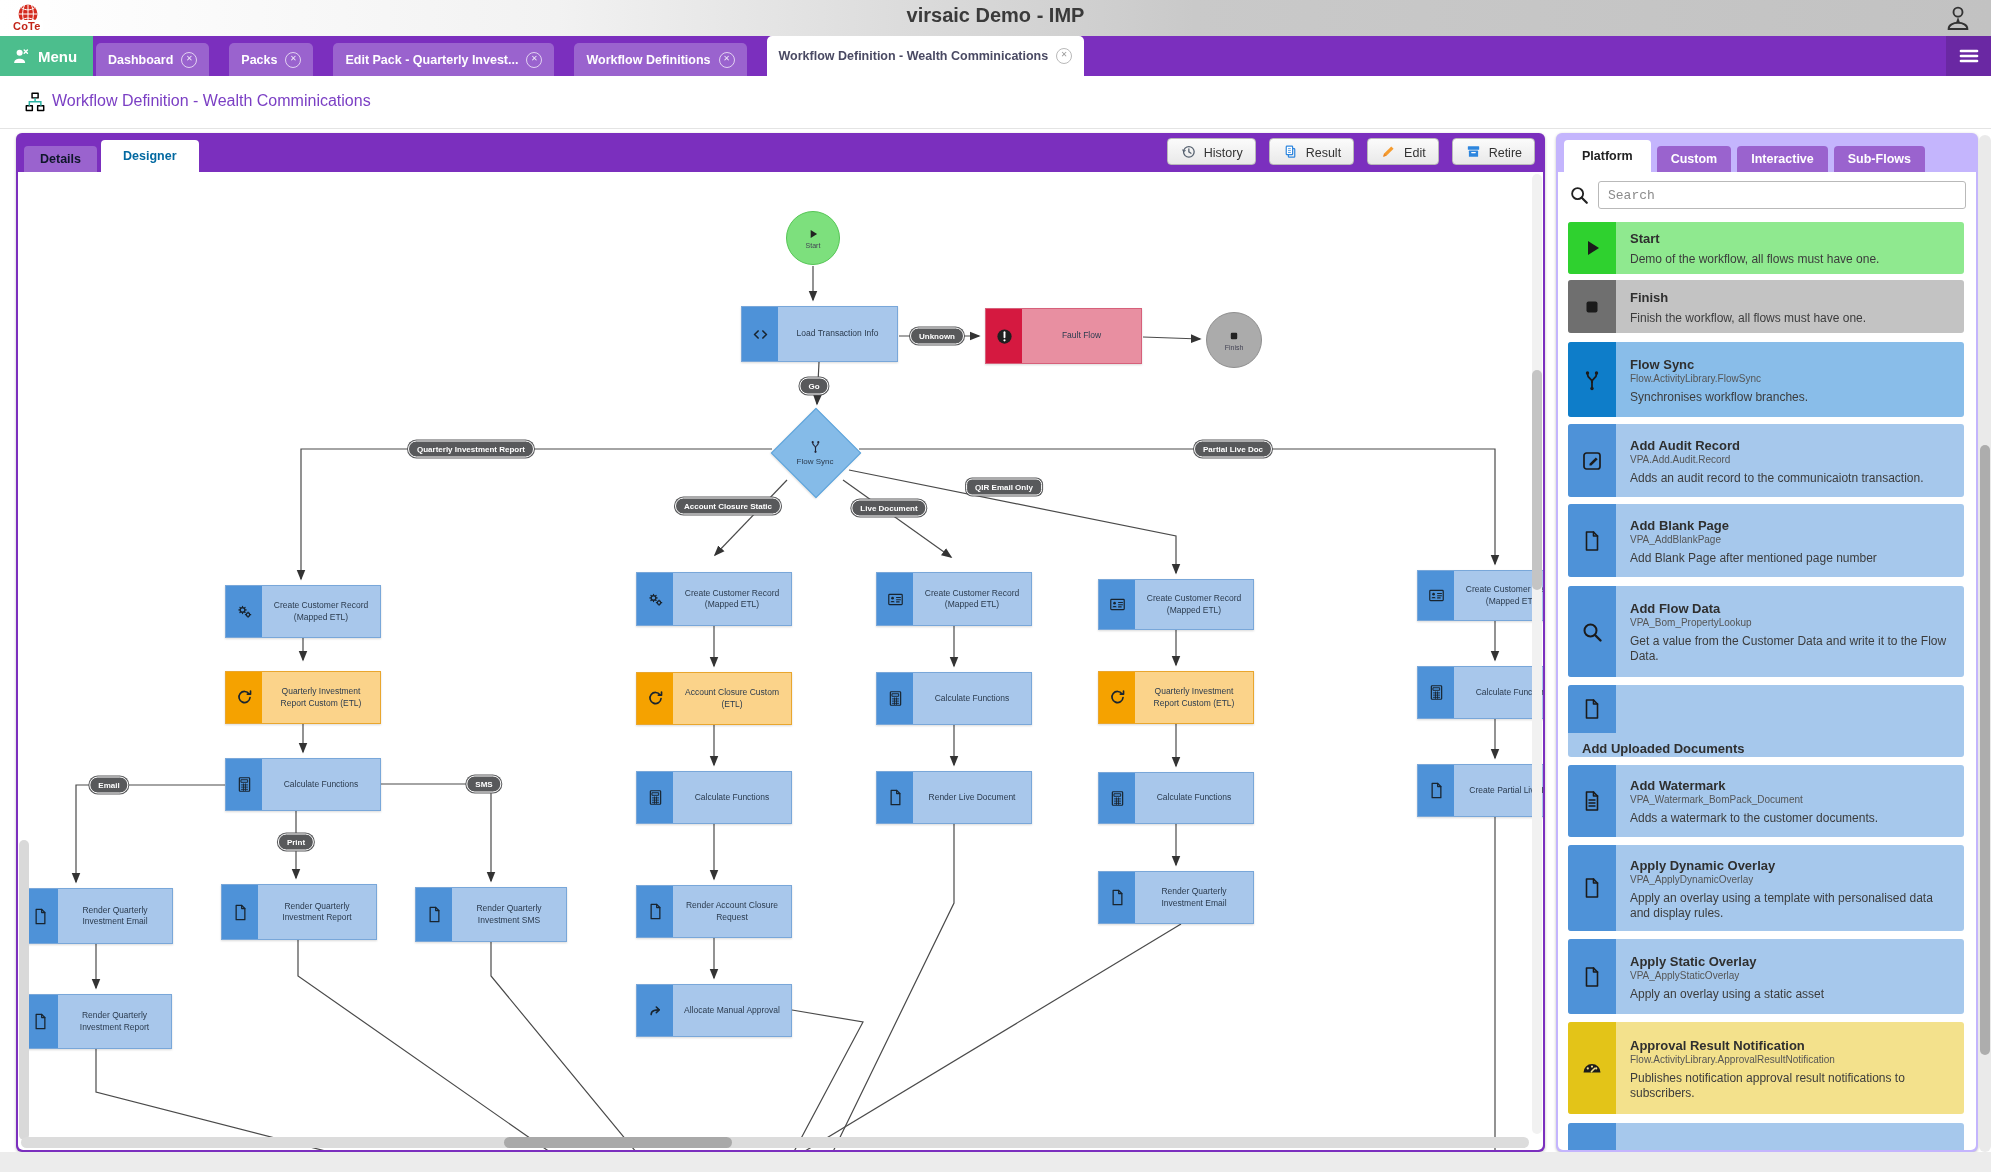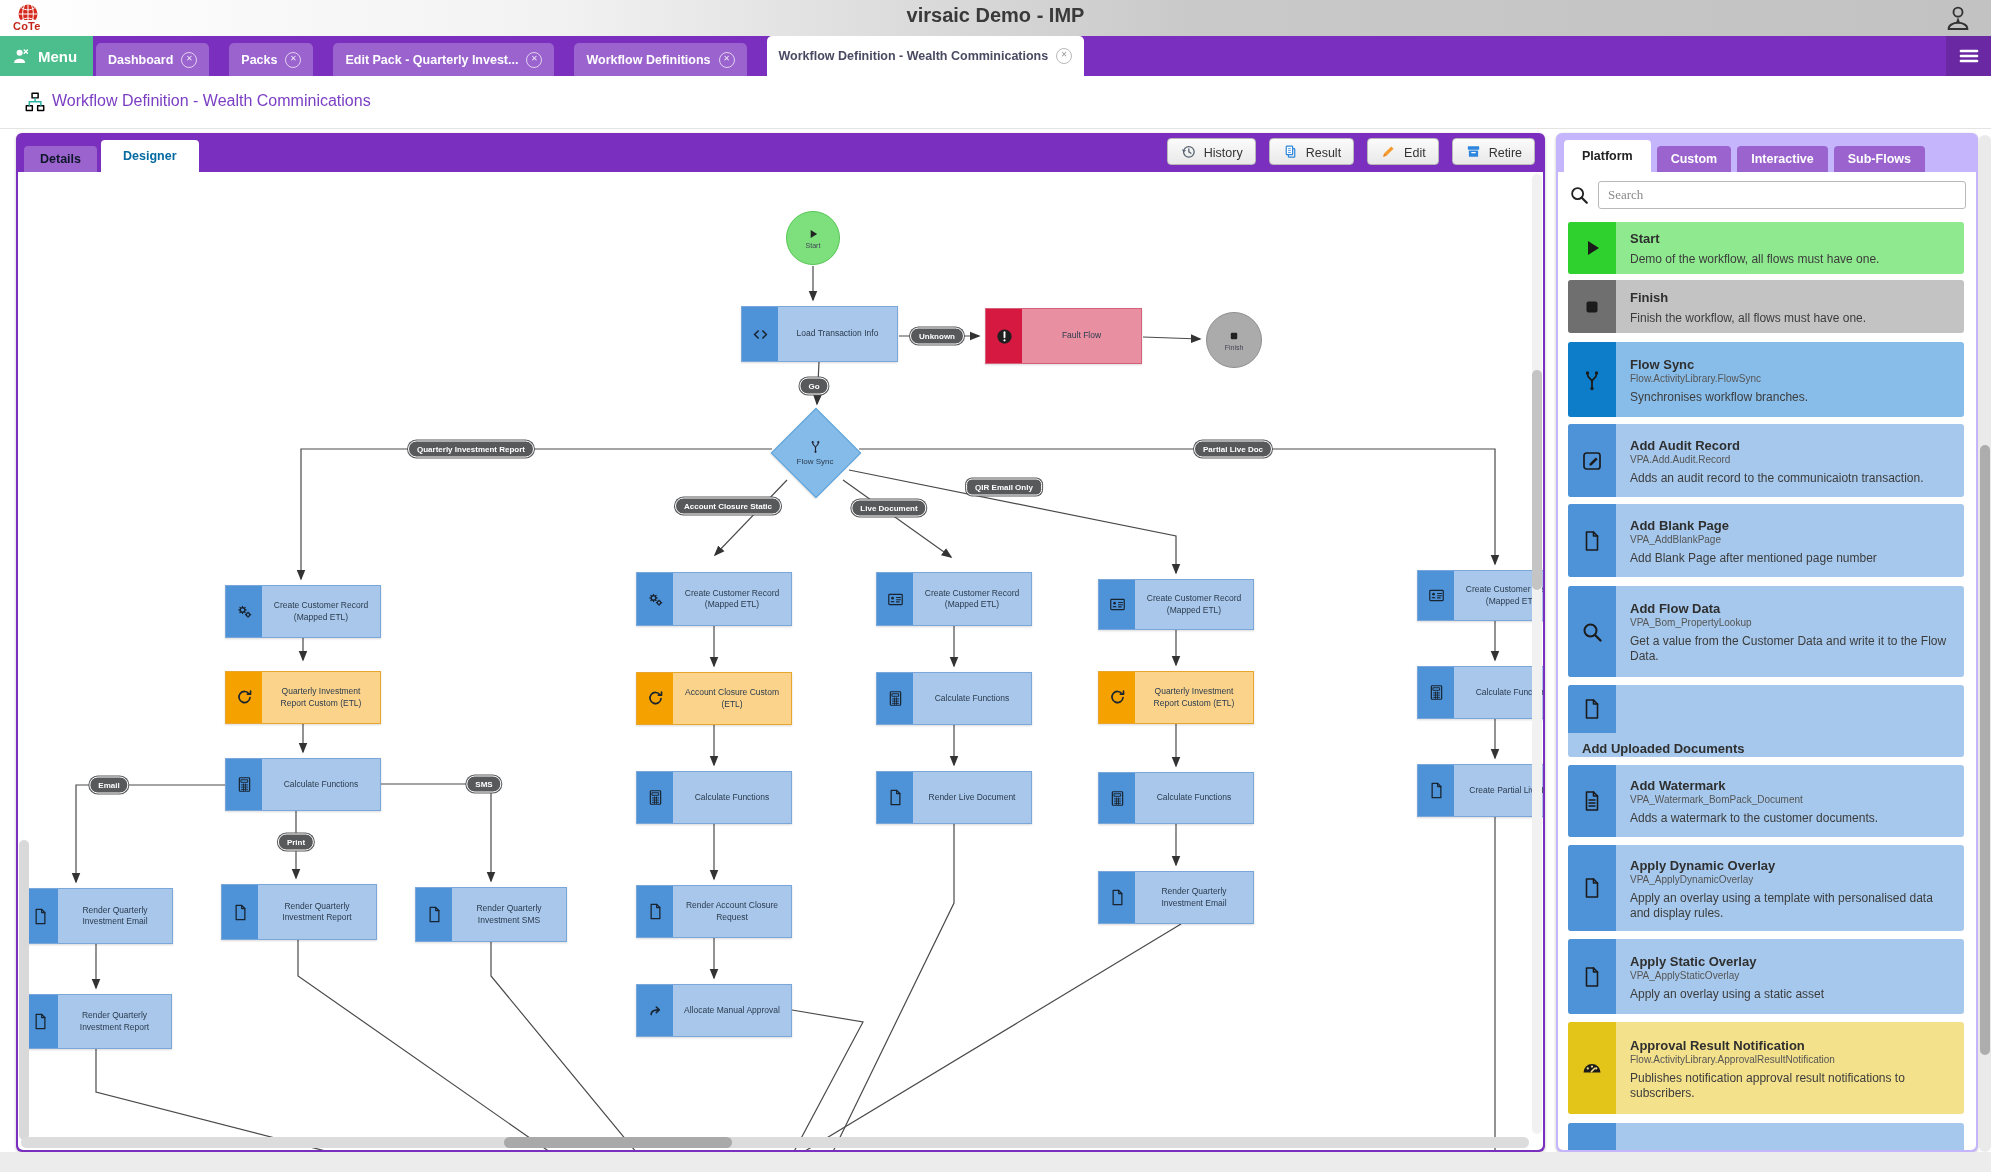--- a/index.html
+++ b/index.html
@@ -86,21 +86,21 @@
   #sidebar{position:absolute;left:1556px;top:133px;width:422px;height:1019px;background:#c4b5fd;border-radius:6px;
            box-shadow:0 1px 3px rgba(0,0,0,.25)}
   #sidebar-tabs{position:absolute;left:8px;bottom:auto;top:0;height:39px;display:flex;align-items:flex-end;gap:6px;width:100%}
   .stab{background:#9A63CE;color:#fff;font-size:12.5px;font-weight:bold;border-radius:4px 4px 0 0;
         padding:6px 14px;cursor:pointer}
   .stab.active{background:#fff;color:#222;padding:9px 18px}
   #sidebar-body{position:absolute;left:2px;top:39px;width:418px;height:978px;background:#fff;overflow:hidden;border-radius:0 0 5px 5px}
   #search-row{position:absolute;left:10px;top:8px;width:398px;height:30px;display:flex;align-items:center;gap:8px}
   #search-row .ic{width:22px;height:22px;color:#222}
   #search-input{flex:1;height:26px;border:1px solid #b9b9b9;border-radius:3px;padding:0 9px;font-size:13px;color:#333;
-                font-family:Liberation Serif, serif;outline:none}
+                font-family:Liberation Mono, monospace;outline:none}
   #search-input::placeholder{color:#8a8a8a}
   .pi{position:absolute;left:10px;width:396px;display:flex;border-radius:3px;overflow:hidden;cursor:grab;box-sizing:border-box}
   .pi .pstrip{width:48px;flex:0 0 48px;display:flex;align-items:center;justify-content:center}
   .pi .pstrip .ic{width:24px;height:24px;color:#1b1b1b}
   .pi .pbody{flex:1;padding:8px 12px 6px 14px;display:flex;flex-direction:column;justify-content:center}
   .pi .ptitle{font-size:13px;font-weight:bold;color:#2f2f2f}
   .pi .psub{font-size:10px;color:#555;margin-top:1px}
   .pi .pdesc{font-size:12px;color:#3c3c3c;margin-top:6px;line-height:1.25}
   .pi.green{background:#8FE98F}.pi.green .pstrip{background:#2FD12F}
   .pi.gray{background:#C3C3C3}.pi.gray .pstrip{background:#6F6F6F}

